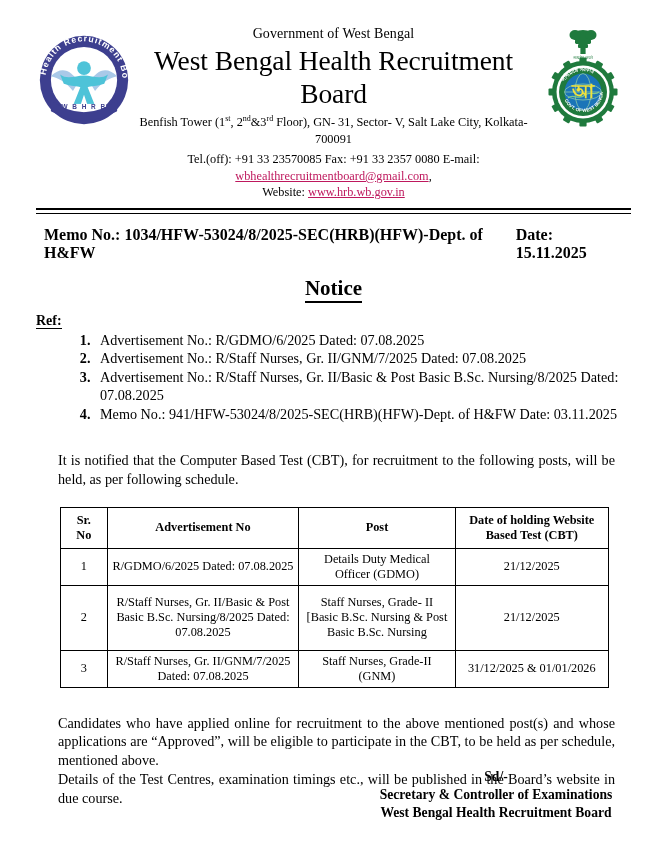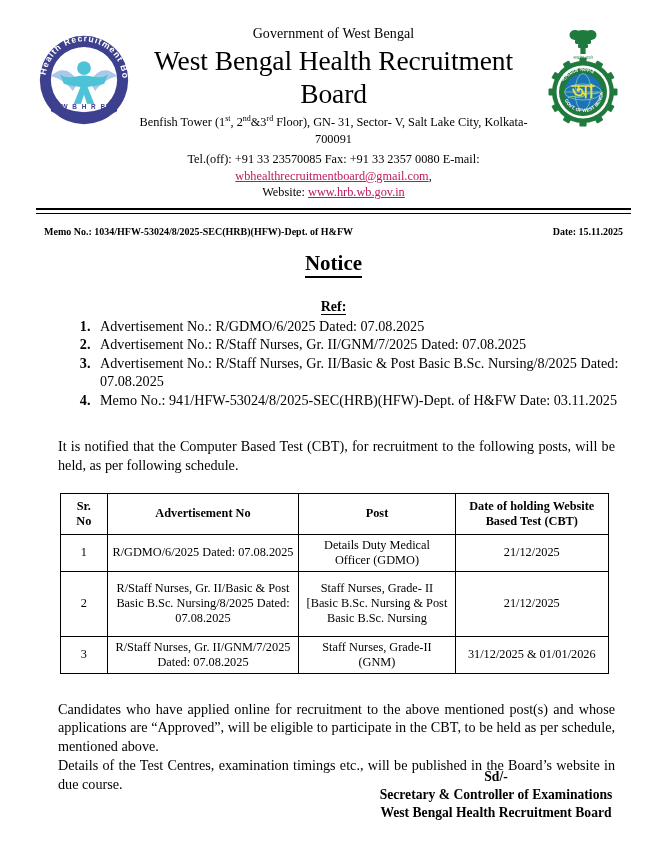--- a/index.html
+++ b/index.html
@@ -80,42 +80,42 @@
     border-bottom: 1px solid #000;
     height: 2.5px;
   }
 
   
   .memo-row {
     display: flex;
     justify-content: space-between;
     align-items: baseline;
     font-weight: bold;
-    font-size: 10px;
+    font-size: 16px;
     margin-top: 12px;
     padding: 0 4px 0 8px;
   }
   .memo-date { padding-right: 4px; }
 
   
   .notice-title {
     text-align: center;
     font-weight: bold;
     font-size: 21px;
     margin-top: 14px;
   }
   .notice-title span {
     border-bottom: 2.2px solid #000;
     padding-bottom: 1px;
   }
   .ref-title {
-    text-align: center;
+    text-align: left;
     font-weight: bold;
     font-size: 14px;
-    margin-top: 23px;
+    margin-top: 12px;
   }
   .ref-title span {
     border-bottom: 1.6px solid #000;
     padding-bottom: 0px;
   }
 
   
   ol.ref-list {
     margin: 2px 0 0 0;
     padding-left: 58px;

